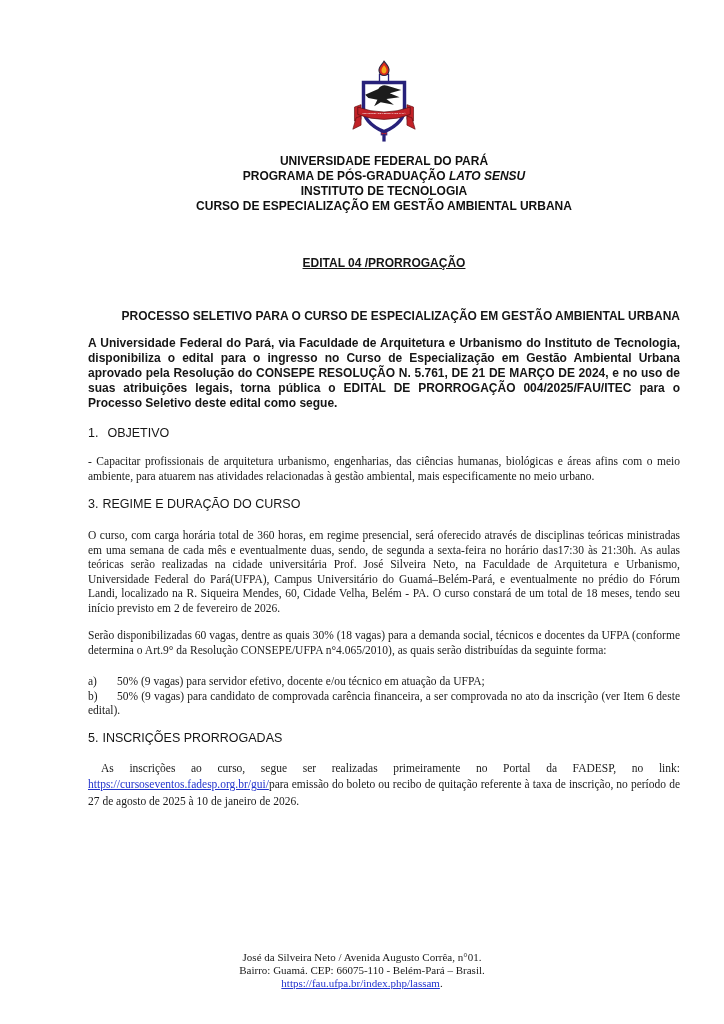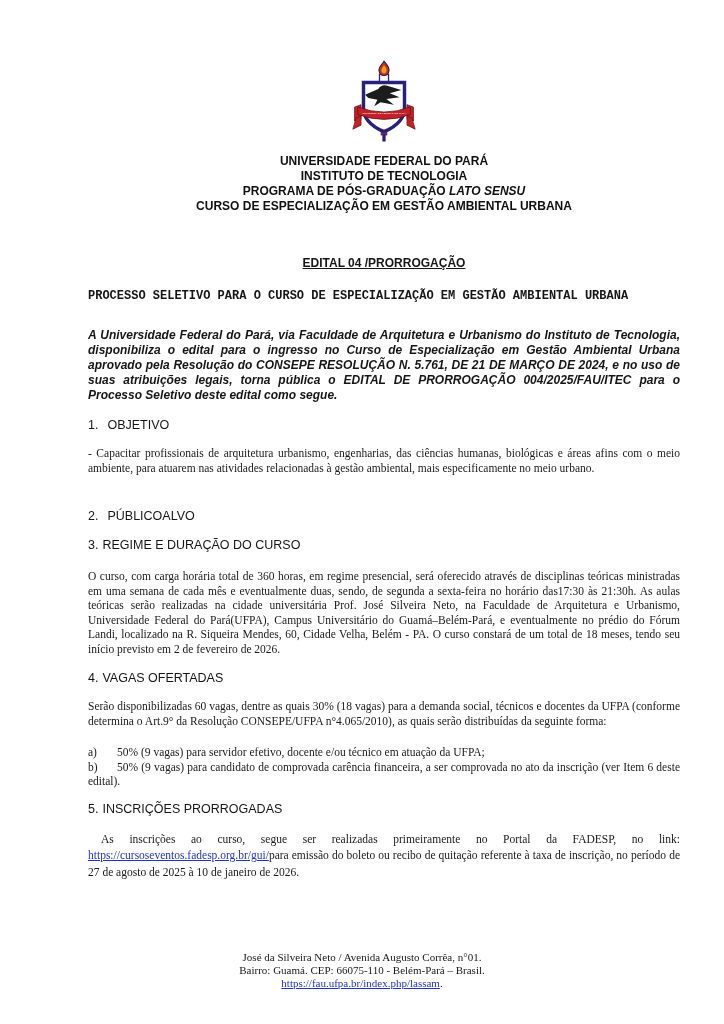--- a/index.html
+++ b/index.html
@@ -19,28 +19,28 @@
   .org-line { white-space:nowrap; }
   .italic { font-style:italic; }
 
   .edital-title {
     margin-top:42px; text-align:center;
     font-family:"Liberation Sans", sans-serif; font-weight:700; font-size:12px;
   }
   .edital-title .u { text-decoration:underline; }
 
   .process-heading {
-    margin-top:19px;
-    font-family:Liberation Mono, monospace; font-weight:700;
-    font-size:12px; line-height:15px;
+    margin-top:39px;
+    font-family:Liberation Sans, sans-serif; font-weight:700;
+    font-size:12px; line-height:15px;text-align:right;
   }
   .intro-para {
-    margin-top:24px; text-align:justify;
+    margin-top:12px; text-align:justify;
     font-family:"Liberation Sans", sans-serif; font-weight:700;
-    font-size:12px; line-height:15px;font-style:italic;
+    font-size:12px; line-height:15px;
   }
 
   .sec-heading {
     font-family:"Liberation Sans", sans-serif; font-weight:400;
     font-size:12.5px; line-height:15px;
   }
   .mt-s1 { margin-top:15px; }
   .mt-s2 { margin-top:34px; }
   .mt-s3 { margin-top:14px; }
   .mt-s4 { margin-top:15px; }
@@ -102,49 +102,43 @@
         <path d="M16 70 L12 84 L22 79 L22 68 Z" fill="#c22127" stroke="#5d1013" stroke-width="0.8"></path>
         <path d="M84 70 L88 84 L78 79 L78 68 Z" fill="#c22127" stroke="#5d1013" stroke-width="0.8"></path>
         <path d="M18 57 Q50 69 82 57 L82 66 Q50 78 18 66 Z" fill="#c22127" stroke="#5d1013" stroke-width="0.9"></path>
         <text x="50" y="65.6" text-anchor="middle" font-size="3.1" fill="#ffffff" font-family="Liberation Sans, sans-serif">UNIVERSIDADE FEDERAL DO PARÁ</text>
       </g>
     </svg>
   </div>
 
   <div class="org-header">
     <div class="org-line">UNIVERSIDADE FEDERAL DO PARÁ</div>
+    <div class="org-line"><span>PROGRAMA DE PÓS-GRADUAÇÃO </span><span class="italic">LATO SENSU</span></div>
     <div class="org-line">INSTITUTO DE TECNOLOGIA</div>
-    <div class="org-line"><span>PROGRAMA DE PÓS-GRADUAÇÃO </span><span class="italic">LATO SENSU</span></div>
     <div class="org-line">CURSO DE ESPECIALIZAÇÃO EM GESTÃO AMBIENTAL URBANA</div>
   </div>
 
   <div class="edital-title">
     <span class="u">EDITAL 04 /PRORROGAÇÃO</span>
   </div>
 
   <div class="process-heading">PROCESSO SELETIVO PARA O CURSO DE ESPECIALIZAÇÃO EM GESTÃO AMBIENTAL URBANA</div>
   <div class="intro-para">A Universidade Federal do Pará, via Faculdade de Arquitetura e Urbanismo do Instituto de Tecnologia, disponibiliza o edital para o ingresso no Curso de Especialização em Gestão Ambiental Urbana aprovado pela Resolução do CONSEPE RESOLUÇÃO N. 5.761, DE 21 DE MARÇO DE 2024, e no uso de suas atribuições legais, torna pública o EDITAL DE PRORROGAÇÃO 004/2025/FAU/ITEC para o Processo Seletivo deste edital como segue.</div>
 
   <div class="sec-heading mt-s1 gap-wide">
     <span class="num">1.</span><span>OBJETIVO</span>
   </div>
   <div class="body-para">- Capacitar profissionais de arquitetura urbanismo, engenharias, das ciências humanas, biológicas e áreas afins com o meio ambiente, para atuarem nas atividades relacionadas à gestão ambiental, mais especificamente no meio urbano.</div>
 
-  <div class="sec-heading mt-s2 gap-wide">
-    <span class="num">2.</span><span>PÚBLICOALVO</span>
-  </div>
 
   <div class="sec-heading mt-s3 gap-narrow">
     <span class="num">3.</span><span>REGIME E DURAÇÃO DO CURSO</span>
   </div>
   <div class="body-para mt16">O curso, com carga horária total de 360 horas, em regime presencial, será oferecido através de disciplinas teóricas ministradas em uma semana de cada mês e eventualmente duas, sendo, de segunda a sexta-feira no horário das17:30 às 21:30h. As aulas teóricas serão realizadas na cidade universitária Prof. José Silveira Neto, na Faculdade de Arquitetura e Urbanismo, Universidade Federal do Pará(UFPA), Campus Universitário do Guamá–Belém-Pará, e eventualmente no prédio do Fórum Landi, localizado na R. Siqueira Mendes, 60, Cidade Velha, Belém - PA. O curso constará de um total de 18 meses, tendo seu início previsto em 2 de fevereiro de 2026.</div>
 
-  <div class="sec-heading mt-s4 gap-narrow">
-    <span class="num">4.</span><span>VAGAS OFERTADAS</span>
-  </div>
   <div class="body-para">Serão disponibilizadas 60 vagas, dentre as quais 30% (18 vagas) para a demanda social, técnicos e docentes da UFPA (conforme determina o Art.9° da Resolução CONSEPE/UFPA n°4.065/2010), as quais serão distribuídas da seguinte forma:</div>
   <div class="vagas-list">
     <div class="vagas-item">
       <span class="marker">a)</span><span>50% (9 vagas) para servidor efetivo, docente e/ou técnico em atuação da UFPA;</span>
     </div>
     <div class="vagas-item">
       <span class="marker">b)</span><span>50% (9 vagas) para candidato de comprovada carência financeira, a ser comprovada no ato da inscrição (ver Item 6 deste edital).</span>
     </div>
   </div>
 

